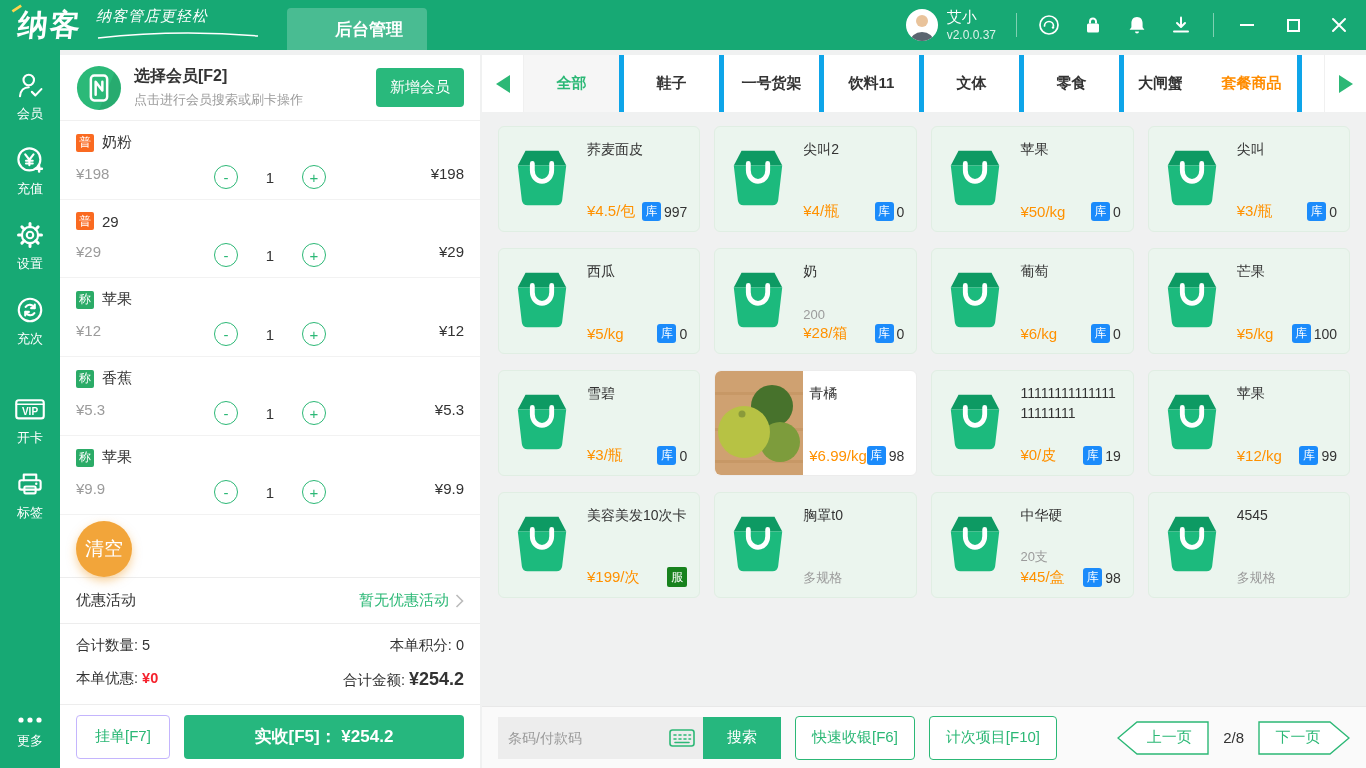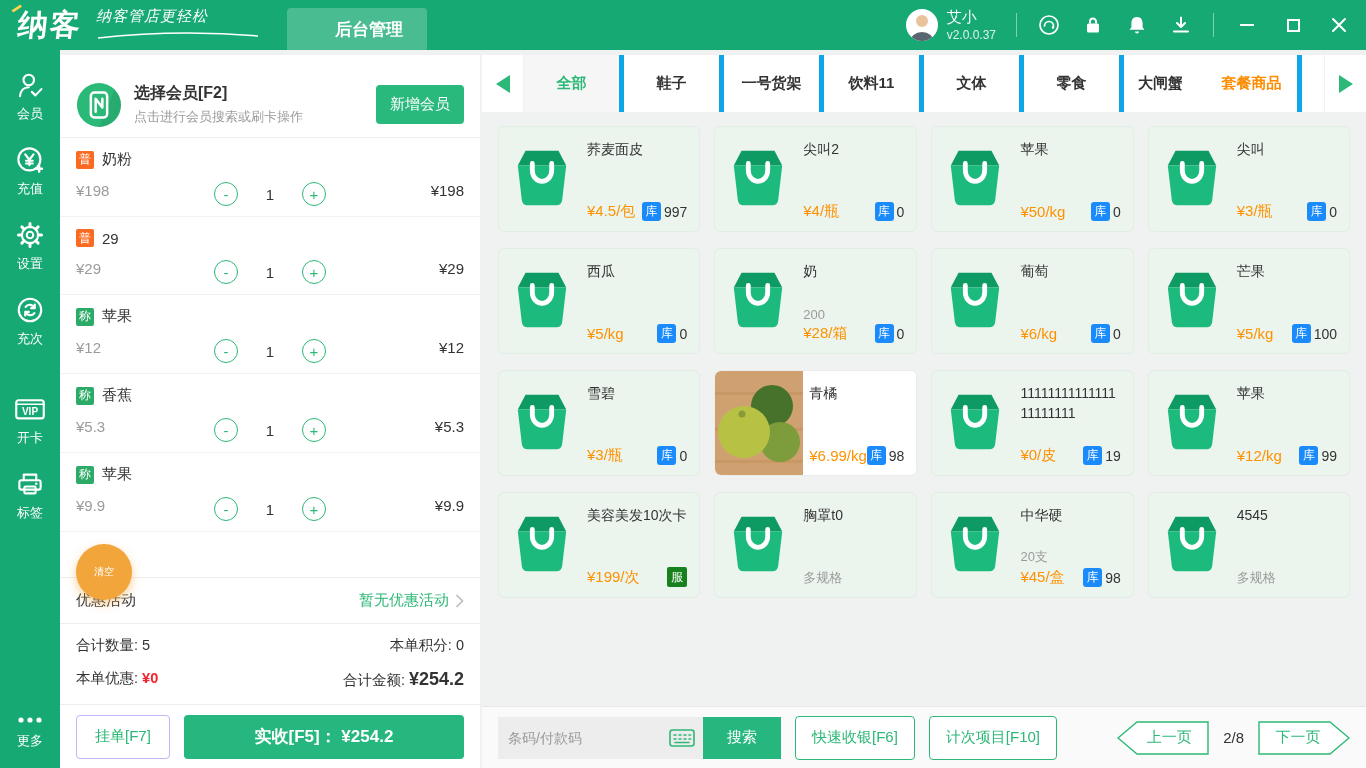--- a/index.html
+++ b/index.html
@@ -31,37 +31,37 @@
   
   .main { display:flex; height:718px; }
   .sidebar { width:60px; background:#17a974; display:flex; flex-direction:column; align-items:center; padding-top:8px; }
   .side-item { width:60px; padding:12px 0 10px; display:flex; flex-direction:column; align-items:center; gap:5px; color:#fff; font-size:13px; cursor:pointer; }
   .side-item.vip { margin-top:24px; }
   .side-item.more { margin-top:auto; margin-bottom:8px; }
   .content { flex:1; display:flex; padding-top:5px; gap:2px; }
 
   
   .cart-panel { width:420px; background:#fff; display:flex; flex-direction:column; }
-  .member-row { height:66px; padding:0 16px; display:flex; align-items:center; gap:12px; border-bottom:1px solid #f0f0f0; cursor:pointer;margin-top:17px; }
+  .member-row { height:66px; padding:0 16px; display:flex; align-items:center; gap:12px; border-bottom:1px solid #f0f0f0; cursor:pointer; }
   .member-title { font-size:16px; font-weight:bold; color:#333; }
   .member-sub { font-size:13px; color:#9b9b9b; margin-top:4px; }
   .btn-green { margin-left:auto; background:#29b97c; color:#fff; border:none; border-radius:4px; font-size:15px; padding:10px 14px; }
   .cart-list { }
   .cart-item { padding:12px 16px 10px; border-bottom:1px solid #f2f2f2; }
   .ci-top { display:flex; align-items:center; margin-bottom:13px; }
   .ci-badge { width:18px; height:18px; border-radius:2px; color:#fff; font-size:12px; display:inline-grid; place-items:center; }
   .ci-name { margin-left:8px; font-size:15px; color:#333; }
   .ci-bottom { display:flex; }
   .ci-price { width:90px; color:#9b9b9b; font-size:15px; }
   .ci-stepper { flex:1; display:flex; align-items:center; justify-content:center; gap:26px; }
   .step { width:24px; height:24px; border-radius:50%; border:1px solid #2cb876; background:#fff; color:#2cb876; font-size:15px; line-height:1; display:grid; place-items:center; padding:0; }
   .ci-qty { font-size:15px; color:#333; min-width:12px; text-align:center; }
   .ci-total { width:90px; text-align:right; font-size:15px; color:#333; }
   .clear-row { position:relative; flex:1; border-bottom:1px solid #ededed; }
-  .clear-btn { position:absolute; left:16px; top:12px; width:56px; height:56px; border-radius:50%; border:none; background:#f2a53a; color:#fff; font-size:10px; box-shadow:0 4px 10px rgba(242,165,58,.5); }
+  .clear-btn { position:absolute; left:16px; top:6px; width:56px; height:56px; border-radius:50%; border:none; background:#f2a53a; color:#fff; font-size:19px; box-shadow:0 4px 10px rgba(242,165,58,.5); }
   .promo-row { height:46px; padding:0 16px; display:flex; align-items:center; justify-content:space-between; border-bottom:1px solid #ededed; cursor:pointer; }
   .promo-label { font-size:15px; color:#333; }
   .promo-value { font-size:15px; color:#2cb876; display:flex; align-items:center; gap:6px; }
   .chev { color:#bbb; font-size:16px; }
   .totals { padding:12px 16px 14px; display:grid; grid-template-columns:1fr 1fr; row-gap:14px; font-size:14.5px; }
   .t-right { text-align:right; }
   .t-red { color:#f5222d; font-weight:bold; }
   .t-amount { font-weight:bold; font-size:18px; }
   .pay-row { height:64px; border-top:1px solid #ededed; display:flex; align-items:center; padding:0 16px; gap:14px; }
   .hold-btn { height:44px; padding:0 18px; background:#fff; border:1px solid #c4b5fd; color:#2cb876; font-size:15px; border-radius:4px; }

